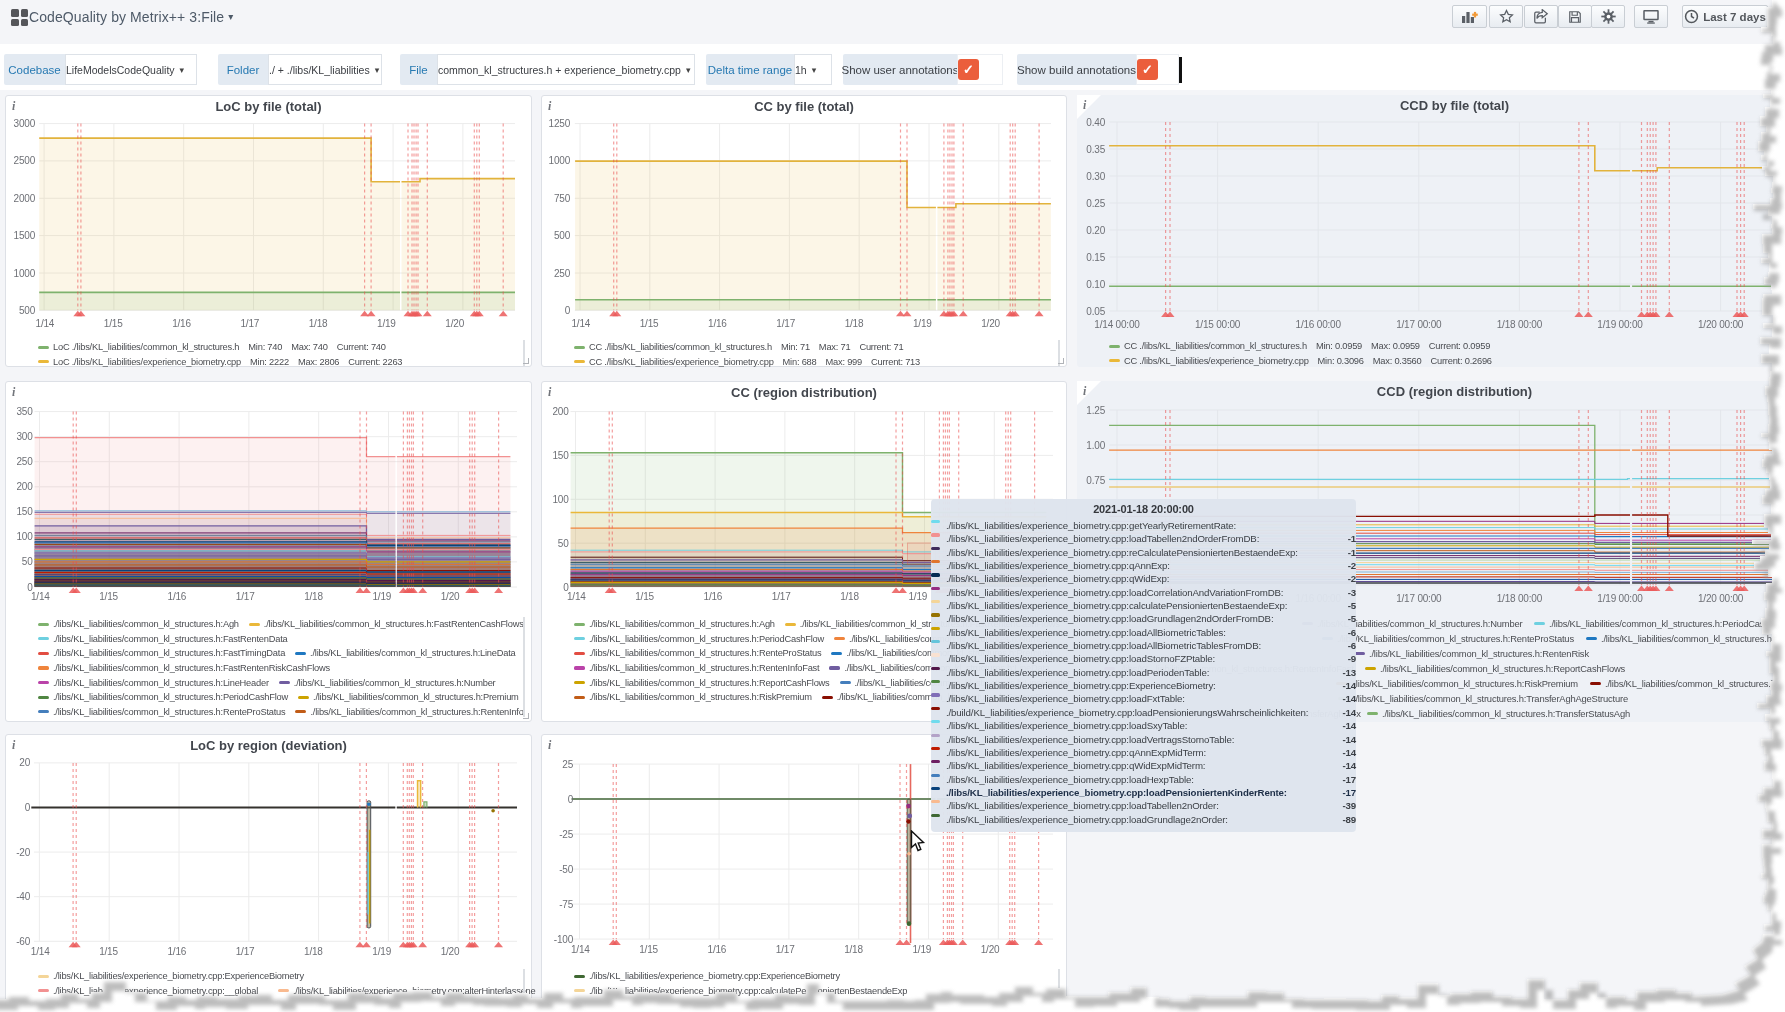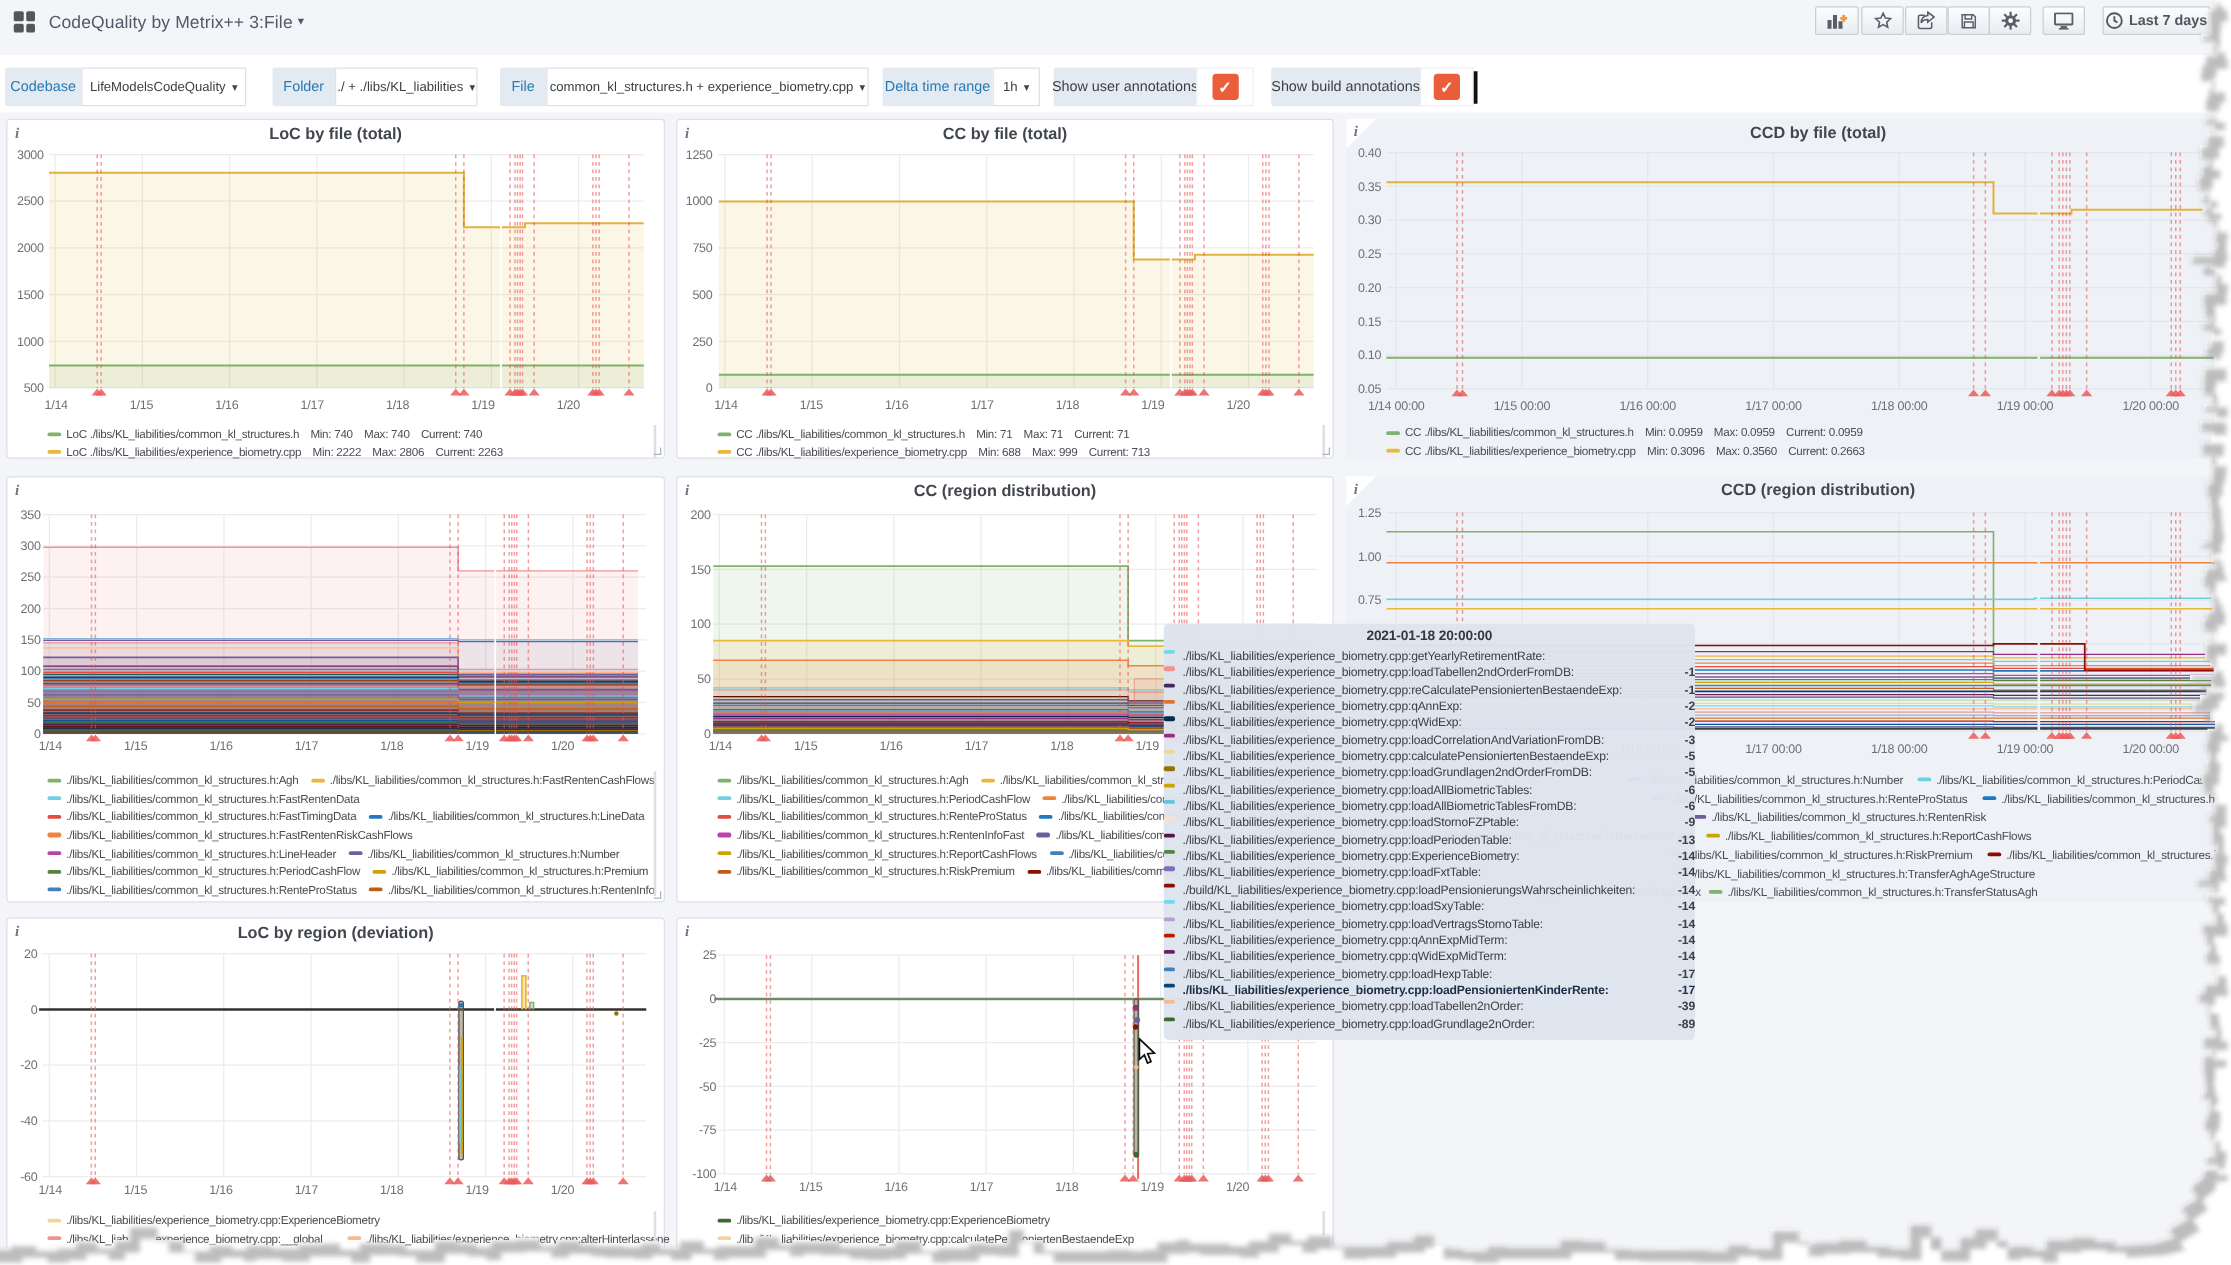--- a/index.html
+++ b/index.html
@@ -1,26 +1,26 @@
 <!DOCTYPE html>
 <html><head><meta charset="utf-8"><style>
 *{margin:0;padding:0;box-sizing:border-box}
 html,body{width:1785px;height:1012px;overflow:hidden;background:#fff;
  font-family:"Liberation Sans",sans-serif;-webkit-font-smoothing:antialiased}
 .dash{position:absolute;left:0;top:0;width:1785px;height:1012px;background:#f4f5f8}
 .topbar{position:absolute;left:0;top:0;width:1785px;height:44px;background:#f4f5f8}
 .submenu{position:absolute;left:0;top:44px;width:1785px;height:46px;background:#fff}
 .logo{position:absolute;left:11px;top:9px;width:17px;height:17px}
 .logo div{position:absolute;width:7.5px;height:7.5px;background:#55565a;border-radius:1.5px}
-.dtitle{position:absolute;left:39px;top:9px;font-size:14px;color:#4e5a68;letter-spacing:0.1px}
+.dtitle{position:absolute;left:29px;top:9px;font-size:14px;color:#4e5a68;letter-spacing:0.1px}
 .dcaret{font-size:10px;color:#4e5a68;vertical-align:2px}
 .chip{position:absolute;top:54px;height:32px;display:flex}
 .cl{display:inline-flex;align-items:center;justify-content:center;height:31px;background:#e3eaf2;color:#3c4046;font-size:11.5px;border-radius:2px 0 0 2px;white-space:nowrap}
 .cl.blue{color:#2679b2;font-weight:500}
-.cv{display:inline-flex;align-items:center;justify-content:center;height:31px;background:#fff;border:1px solid #dde2e8;color:#3a3d42;font-size:10.5px;white-space:nowrap;overflow:hidden}
+.cv{display:inline-flex;align-items:center;height:31px;background:#fff;border:1px solid #dde2e8;color:#3a3d42;font-size:10.5px;white-space:nowrap;overflow:hidden}
 .vcaret{font-size:9px;color:#444;margin-left:5px}
 .cv.chk{background:#fff;border:1px solid #eceff3}
 .cb{display:inline-flex;align-items:center;justify-content:center;width:21px;height:21px;background:#eb5e3c;border-radius:3px;color:#fff;font-size:13px;font-weight:bold}
 .tbtn{position:absolute;top:5px;height:23px;border:1px solid #c9ced4;border-radius:2px;background:linear-gradient(180deg,#fcfdfe,#e8ecf1);display:flex;align-items:center;justify-content:center;color:#5a5f66;font-size:11.5px;white-space:nowrap}
 .panel{position:absolute;background:#fff;border:1px solid #dde0e6;border-radius:3px}
 .panel.gray{background:#eef1f6;border:none}
 .fold{position:absolute;left:0;top:0;width:0;height:0;border-top:24px solid #fff;border-right:24px solid transparent}
 .pi{position:absolute;left:6px;top:3px;font-family:"Liberation Serif",serif;font-style:italic;font-weight:bold;font-size:12px;color:#72757b}
 .ptitle{position:absolute;left:0;top:3px;width:100%;text-align:center;font-size:13px;font-weight:bold;color:#42464d}
 .pcaret{font-size:9px;color:#555}
@@ -385,21 +385,21 @@
             <span>CC ./libs/KL_liabilities/common_kl_structures.h</span>
             <span class="sp">Min: 0.0959</span>
             <span class="sp">Max: 0.0959</span>
             <span class="sp">Current: 0.0959</span>
           </div>
           <div class="lr">
             <span class="ld" style="background:#EAB839"></span>
             <span>CC ./libs/KL_liabilities/experience_biometry.cpp</span>
             <span class="sp">Min: 0.3096</span>
             <span class="sp">Max: 0.3560</span>
-            <span class="sp">Current: 0.2663</span>
+            <span class="sp">Current: 0.2696</span>
           </div>
         </div>
       </div>
     </div>
     <div class="panel" style="left:5px;top:381px;width:527px;height:341px">
       <div class="pi">i</div>
       <div class="csvg" style="top:0"><svg width="527" height="341">
           <line x1="28.5" y1="29.6" x2="511" y2="29.6" stroke="#ececec" stroke-width="1"></line>
           <line x1="28.5" y1="54.7" x2="511" y2="54.7" stroke="#ececec" stroke-width="1"></line>
           <line x1="28.5" y1="79.7" x2="511" y2="79.7" stroke="#ececec" stroke-width="1"></line>

